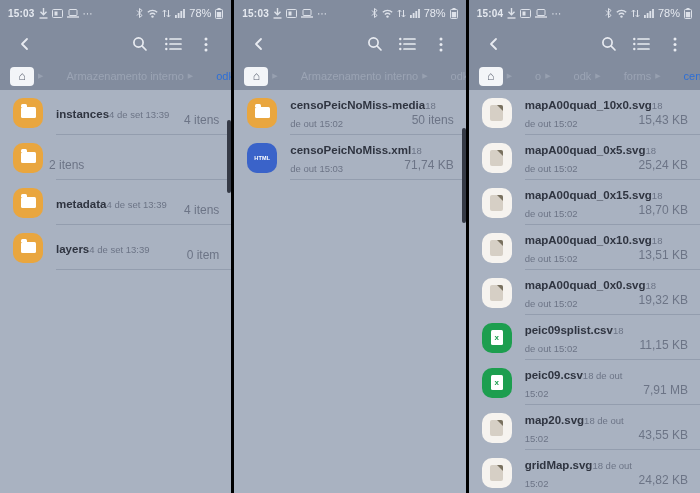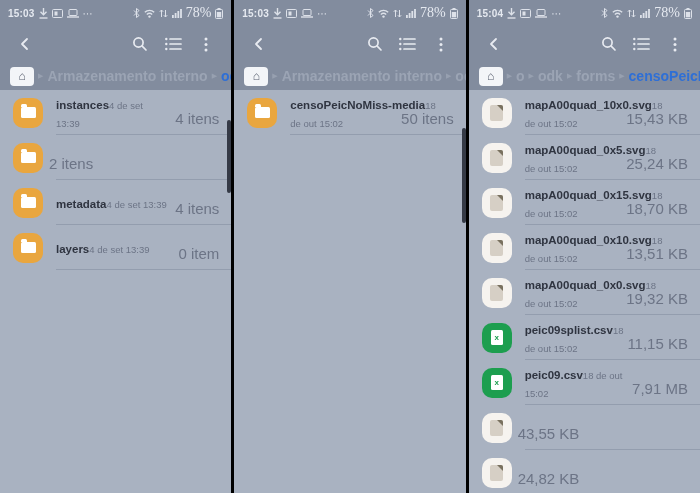--- a/index.html
+++ b/index.html
@@ -12,32 +12,32 @@
   
   .hdr{background:#828c9e;}
   .statusbar{
     height:26px;display:flex;align-items:center;padding:0 8px;
     color:#e5e9f0;font-size:10px;gap:4px;
   }
   .statusbar .time{font-weight:bold;letter-spacing:.2px;}
   .sicon{display:inline-flex;align-items:center;opacity:.92;}
   .sicon svg{display:block;}
   .spacer{flex:1;}
-  .pct{font-size:14px;margin-left:0;font-family:Liberation Serif, serif;}
+  .pct{font-size:11px;margin-left:0;}
   .toolbar{height:36px;display:flex;align-items:center;padding:0 12px;}
   .tool{display:inline-flex;align-items:center;justify-content:center;width:26px;height:26px;cursor:pointer;}
   .tool svg{display:block;}
   .toolbar .right{margin-left:auto;display:flex;gap:7px;align-items:center;}
   .crumbbar{height:28px;display:flex;align-items:center;padding:0 10px;gap:4px;white-space:nowrap;overflow:hidden;}
   .home-ic{
     width:24px;height:19px;background:#f3f5f8;border-radius:4px;
     display:flex;align-items:center;justify-content:center;
     color:#5a6170;font-size:12px;line-height:1;flex:0 0 auto;cursor:pointer;
   }
-  .crumb{font-size:14px;color:#9ba4b4;font-weight:bold;cursor:pointer;}
+  .crumb{font-size:11px;color:#9ba4b4;font-weight:normal;cursor:pointer;margin-left:19px;}
   .crumb.active{color:#2e6fd6;}
   .csep{font-size:7px;color:#97a0b0;}
   
   .list{background:#a9b2c1;}
   .row{height:45px;position:relative;display:flex;align-items:center;padding:0 12px 0 13px;cursor:pointer;}
   .row::after{
     content:"";position:absolute;left:56px;right:0;bottom:0;
     border-bottom:1px solid rgba(125,135,155,.5);
   }
   .fi{width:30px;height:30px;border-radius:10px;flex:0 0 auto;display:flex;align-items:center;justify-content:center;position:relative;}
@@ -48,21 +48,21 @@
   .doc-glyph{width:13px;height:16px;background:#d6cfc5;border-radius:2px;position:relative;overflow:hidden;}
   .doc-glyph::before{content:"";position:absolute;top:0;right:0;border-style:solid;border-width:0 6px 6px 0;border-color:transparent #79715f transparent transparent;}
   .fi.csv{background:#1d9e4f;}
   .csv-glyph{width:12px;height:15px;background:#fff;border-radius:1.5px;position:relative;display:flex;align-items:center;justify-content:center;}
   .csv-glyph span{color:#1d9e4f;font-size:8px;font-weight:bold;line-height:1;}
   .fi.html{background:#3a63c9;}
   .fi.html span{color:#fff;font-size:5.5px;font-weight:bold;letter-spacing:.2px;}
   .col{flex:1;min-width:0;padding-left:13px;}
   .fname{font-size:11.5px;font-weight:bold;color:#2f3440;line-height:14px;white-space:nowrap;overflow:hidden;text-overflow:ellipsis;}
   .fdate{font-size:9.5px;color:#6c7486;line-height:13px;margin-top:1px;}
-  .fmeta{font-size:15px;color:#6c7486;flex:0 0 auto;padding-left:6px;align-self:flex-end;margin-bottom:8px;}
+  .fmeta{font-size:12px;color:#6c7486;flex:0 0 auto;padding-left:6px;align-self:flex-end;margin-bottom:8px;}
   .scrollhandle{position:absolute;width:4px;border-radius:2px;background:#353a46;right:0;cursor:grab;}
   .p1 .scrollhandle{top:120px;height:73px;}
   .p2 .scrollhandle{top:128px;height:95px;}
 </style>
 </head>
 <body>
 
 <div class="panel p1">
   <div class="hdr">
     <div class="statusbar">
@@ -310,20 +310,27 @@
     </div>
   </div>
   <div class="list">
     <div class="row">
       <span class="fi folder">
           <span class="folder-glyph"></span>
         </span>
       <span class="col"><span class="fname">censoPeicNoMiss-media</span><span class="fdate">18 de out 15:02</span></span>
       <span class="fmeta">50 itens</span>
     </div>
+    <div class="row">
+      <span class="fi html">
+          <span>HTML</span>
+        </span>
+      <span class="col"><span class="fname">censoPeicNoMiss.xml</span><span class="fdate">18 de out 15:03</span></span>
+      <span class="fmeta">71,74 KB</span>
+    </div>
   </div>
   <div class="scrollhandle"></div>
 </div>
 
 <div class="panel p3">
   <div class="hdr">
     <div class="statusbar">
       <span class="time">15:04</span>
       <span class="sicon">
           <svg width="9" height="11" viewBox="0 0 9 11">
@@ -482,22 +489,24 @@
             <span>x</span>
           </span>
         </span>
       <span class="col"><span class="fname">peic09.csv</span><span class="fdate">18 de out 15:02</span></span>
       <span class="fmeta">7,91 MB</span>
     </div>
     <div class="row">
       <span class="fi doc">
           <span class="doc-glyph"></span>
         </span>
+      <span class="col"><span class="fname">map20.svg</span><span class="fdate">18 de out 15:02</span></span>
       <span class="fmeta">43,55 KB</span>
     </div>
     <div class="row">
       <span class="fi doc">
           <span class="doc-glyph"></span>
         </span>
+      <span class="col"><span class="fname">gridMap.svg</span><span class="fdate">18 de out 15:02</span></span>
       <span class="fmeta">24,82 KB</span>
     </div>
   </div>
 </div>
 
 </body></html>

